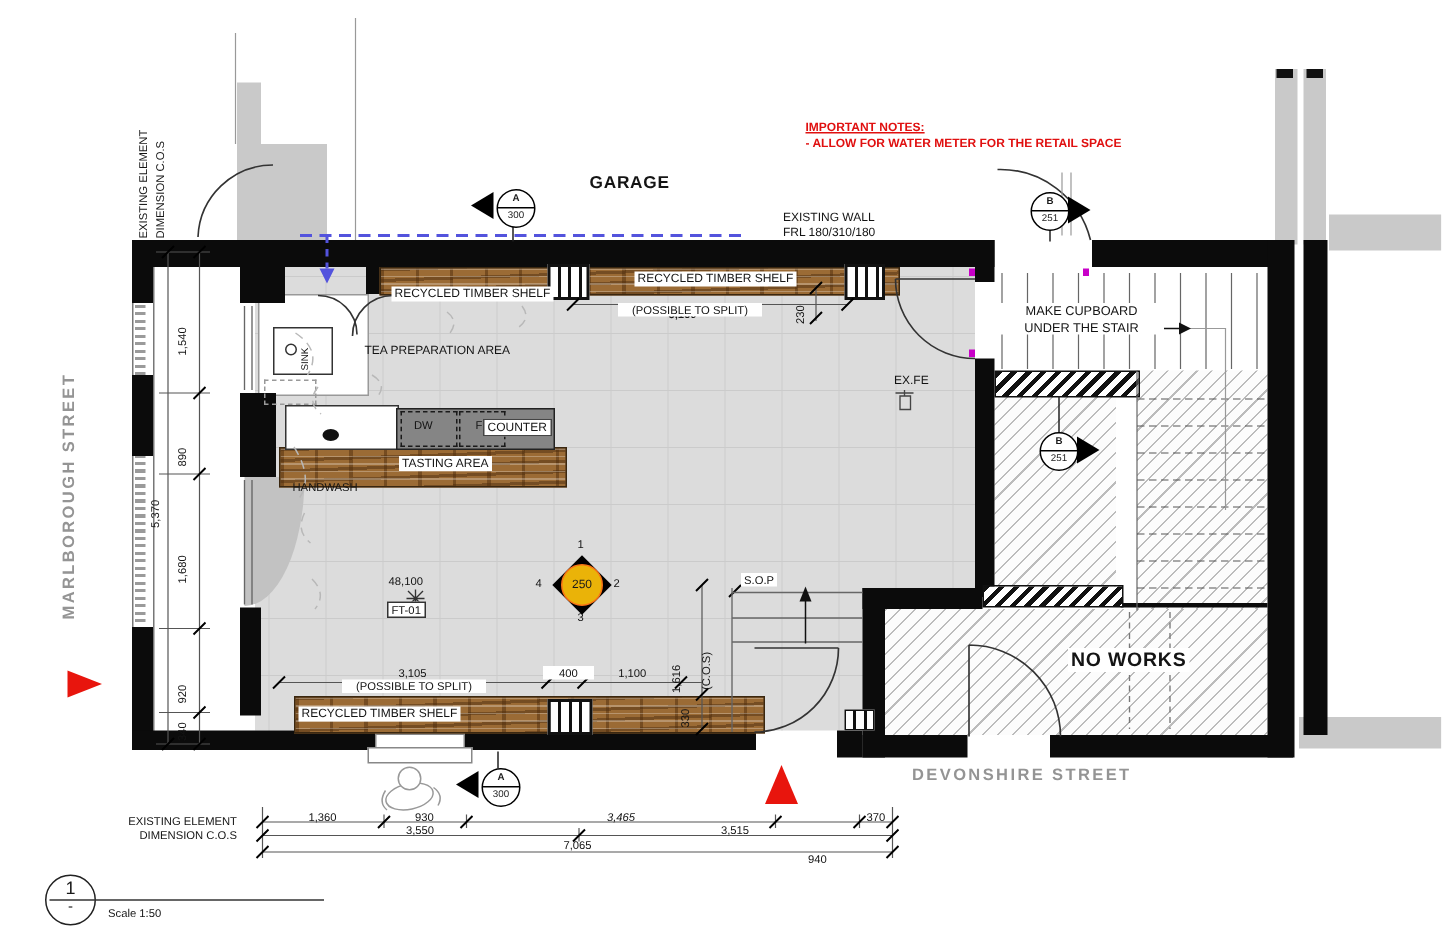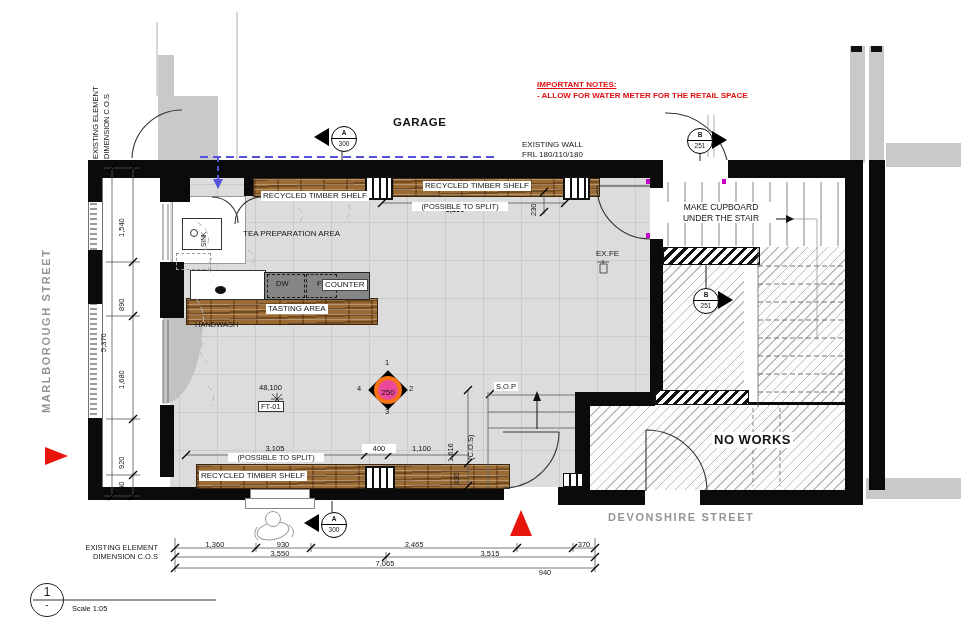--- a/index.html
+++ b/index.html
@@ -38,21 +38,21 @@
   .tril{position:absolute;width:0;height:0;border-top:9px solid transparent;
     border-bottom:9px solid transparent;border-right:15px solid #000;z-index:5;}
   .trir{position:absolute;width:0;height:0;border-top:9px solid transparent;
     border-bottom:9px solid transparent;border-left:15px solid #000;z-index:5;}
   .redtri-right{position:absolute;width:0;height:0;border-top:9px solid transparent;
     border-bottom:9px solid transparent;border-left:23px solid #e8150d;z-index:6;}
   .redtri-up{position:absolute;width:0;height:0;border-left:11px solid transparent;
     border-right:11px solid transparent;border-bottom:26px solid #e8150d;z-index:6;}
   .diam{position:absolute;z-index:6;}
   .diam .sq{position:absolute;left:5px;top:5px;width:28px;height:28px;background:#000;transform:rotate(45deg);}
-  .diam .ci{position:absolute;left:5px;top:5px;width:28px;height:28px;background:#ec4899;border:4px solid #f97316;
+  .diam .ci{position:absolute;left:5px;top:5px;width:28px;height:28px;background:#eab308;border:1px solid #f97316;
     border-radius:50%;box-sizing:border-box;text-align:center;line-height:26px;font-size:8px;font-weight:normal;}
   .titlecirc{position:absolute;width:32px;height:32px;border:1.5px solid #222;border-radius:50%;
     text-align:center;z-index:1;}
   .titlecirc .t{height:15px;line-height:17px;font-size:12px;}
   .titlecirc .bt{height:14px;line-height:12px;font-size:10px;}
   .dashedbox{position:absolute;border:1px dashed #999;z-index:4;}
 </style>
 </head>
 <body>
 
@@ -211,21 +211,21 @@
     <rect x="646" y="233" width="4" height="5" fill="#c800c8"></rect>
     <rect x="722" y="179" width="4" height="5" fill="#c800c8"></rect>
 
     <path d="M33,600H216" stroke="#333" stroke-width="1.1" fill="none"></path>
   </svg>
 
   <div class="lbl b" style="left:393px;top:115px;width:55px;font-size:11.5px;letter-spacing:.5px;">GARAGE</div>
   <div class="lbl red" style="left:537px;top:80px;text-decoration:underline;">IMPORTANT NOTES:</div>
   <div class="lbl red" style="left:537px;top:91px;width:240px;">- ALLOW FOR WATER METER FOR THE RETAIL SPACE</div>
   <div class="lbl" style="left:522px;top:140px;">EXISTING WALL
-FRL 180/110/180</div>
+FRL 180/310/180</div>
   <div class="lbl ctr wbg" style="left:666px;top:202px;width:106px;font-size:8.5px;">MAKE CUPBOARD
 UNDER THE STAIR</div>
   <div class="lbl" style="left:596px;top:249px;">EX.FE</div>
   <div class="lbl wbg" style="left:261px;top:191px;z-index:5;">RECYCLED TIMBER SHELF</div>
   <div class="lbl wbg" style="left:423px;top:181px;z-index:5;">RECYCLED TIMBER SHELF</div>
   <div class="lbl wbg" style="left:199px;top:471px;z-index:5;">RECYCLED TIMBER SHELF</div>
   <div class="lbl" style="left:243px;top:229px;">TEA PREPARATION AREA</div>
   <div class="lbl" style="left:195px;top:275px;z-index:6;font-size:7.5px;margin-top:45px;">HANDWASH</div>
   <div class="lbl" style="left:276px;top:279px;z-index:6;font-size:7.5px;">DW</div>
   <div class="lbl" style="left:317px;top:279px;z-index:6;font-size:7.5px;">F</div>
@@ -301,15 +301,15 @@
   <div class="lbl dim" style="left:385px;top:407px;">3</div>
   <div class="lbl dim" style="left:357px;top:384px;">4</div>
 
   <div class="redtri-right" style="left:45px;top:447px;"></div>
   <div class="redtri-up" style="left:510px;top:510px;"></div>
 
   <div class="titlecirc" style="left:30px;top:583px;">
     <div class="t">1</div>
     <div class="bt">-</div>
   </div>
-  <div class="lbl" style="left:72px;top:604px;font-size:7.5px;">Scale 1:05</div>
+  <div class="lbl" style="left:72px;top:604px;font-size:7.5px;">Scale 1:50</div>
 
 </div>
 
 </body></html>

